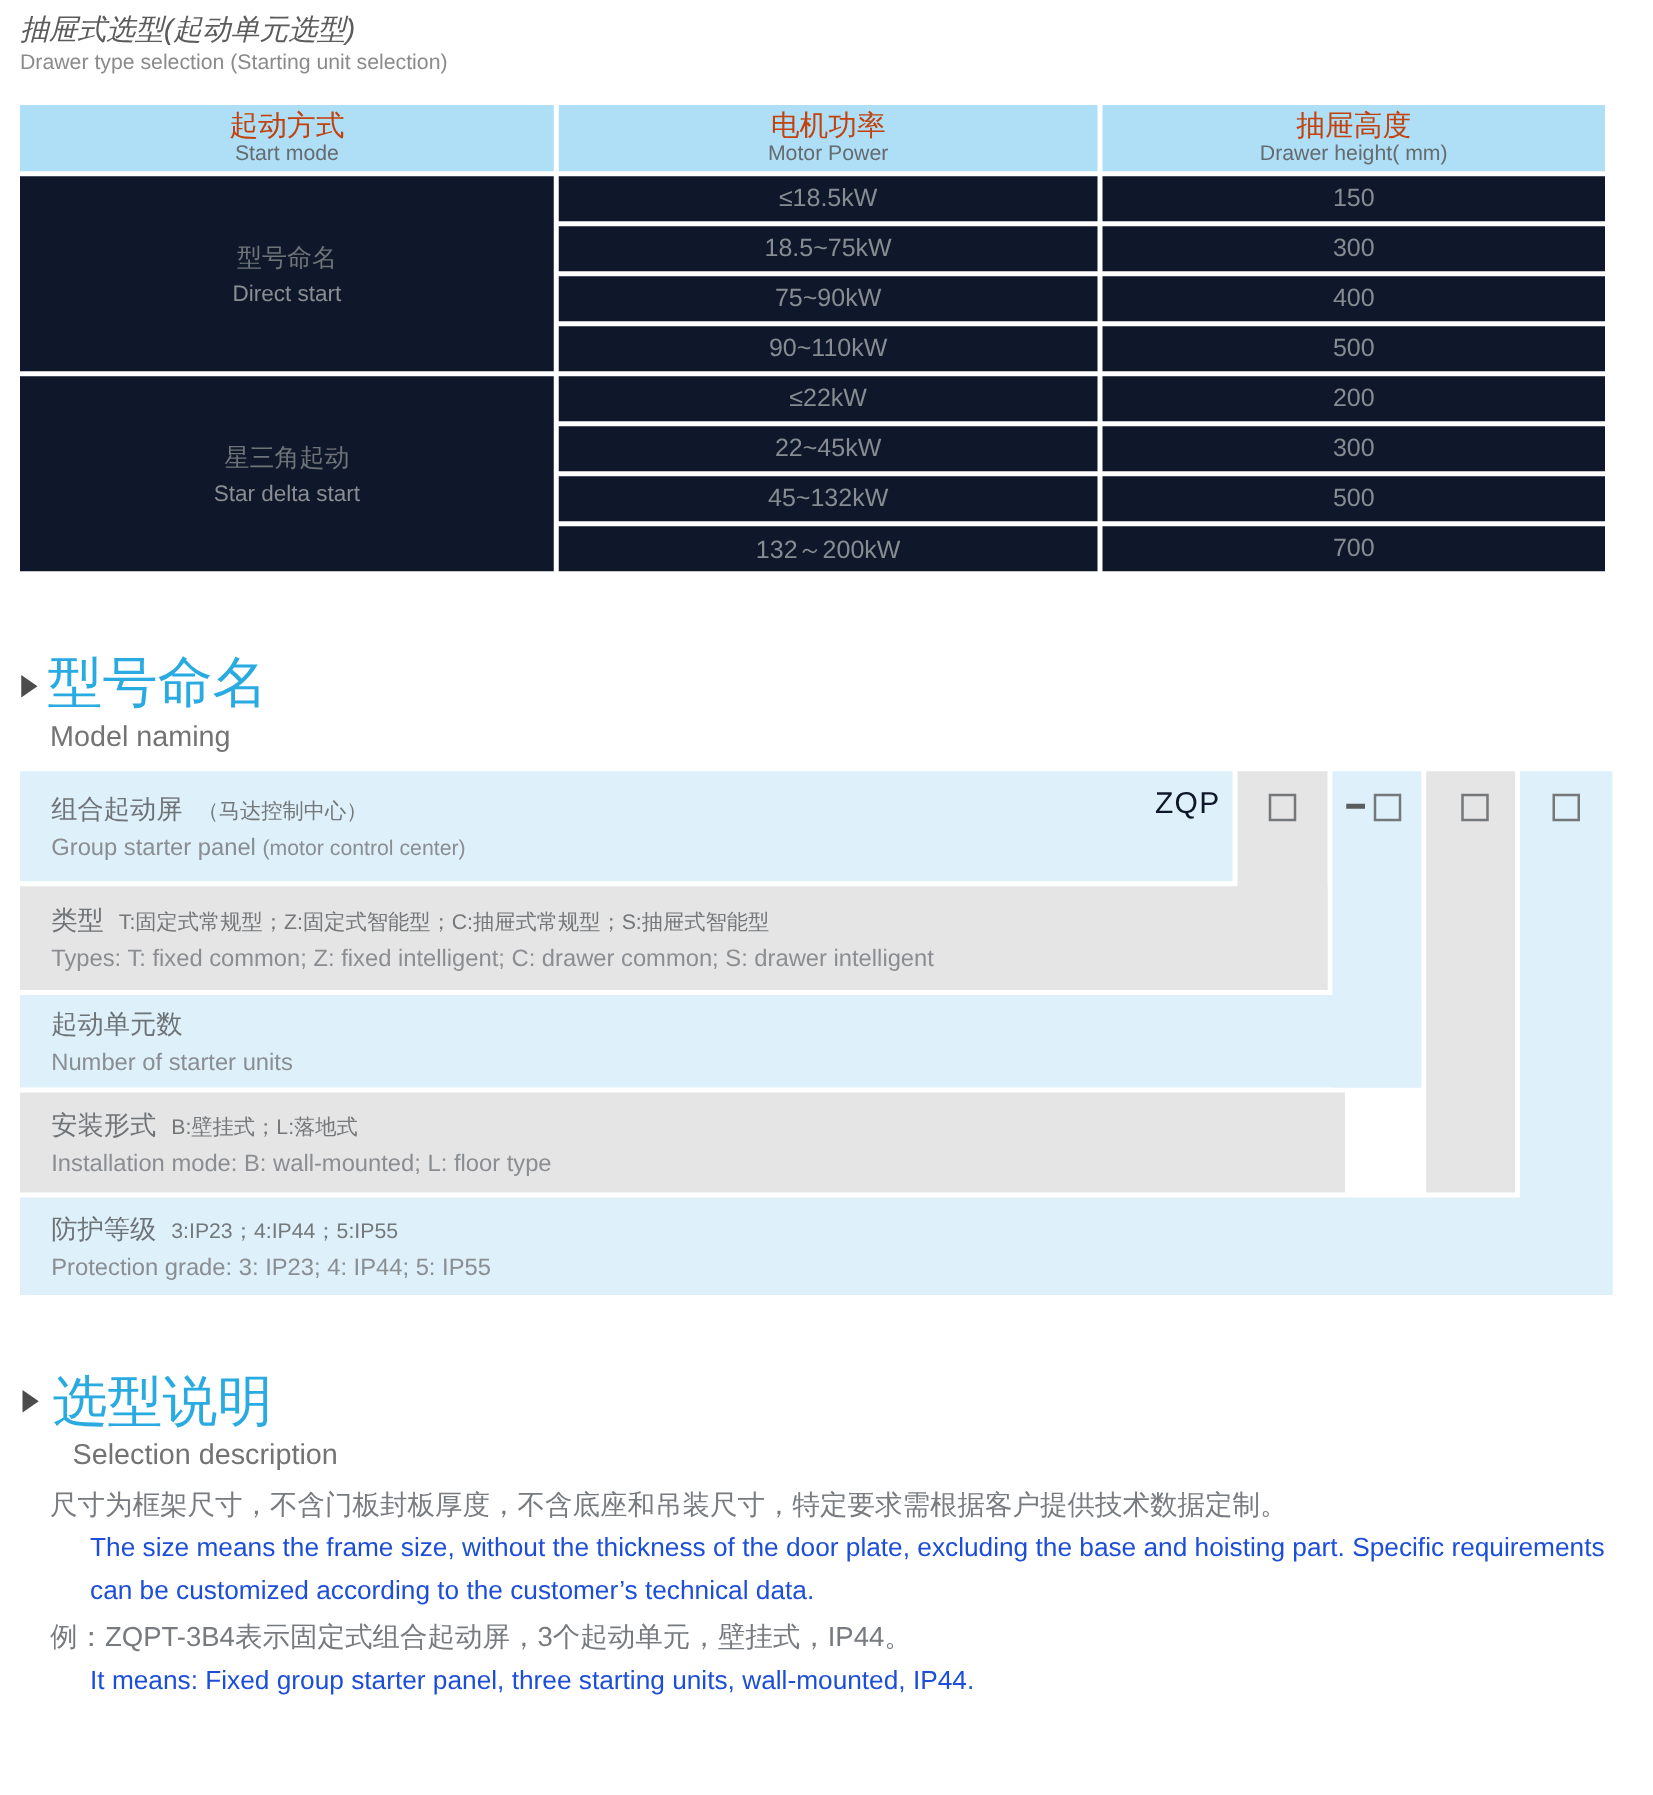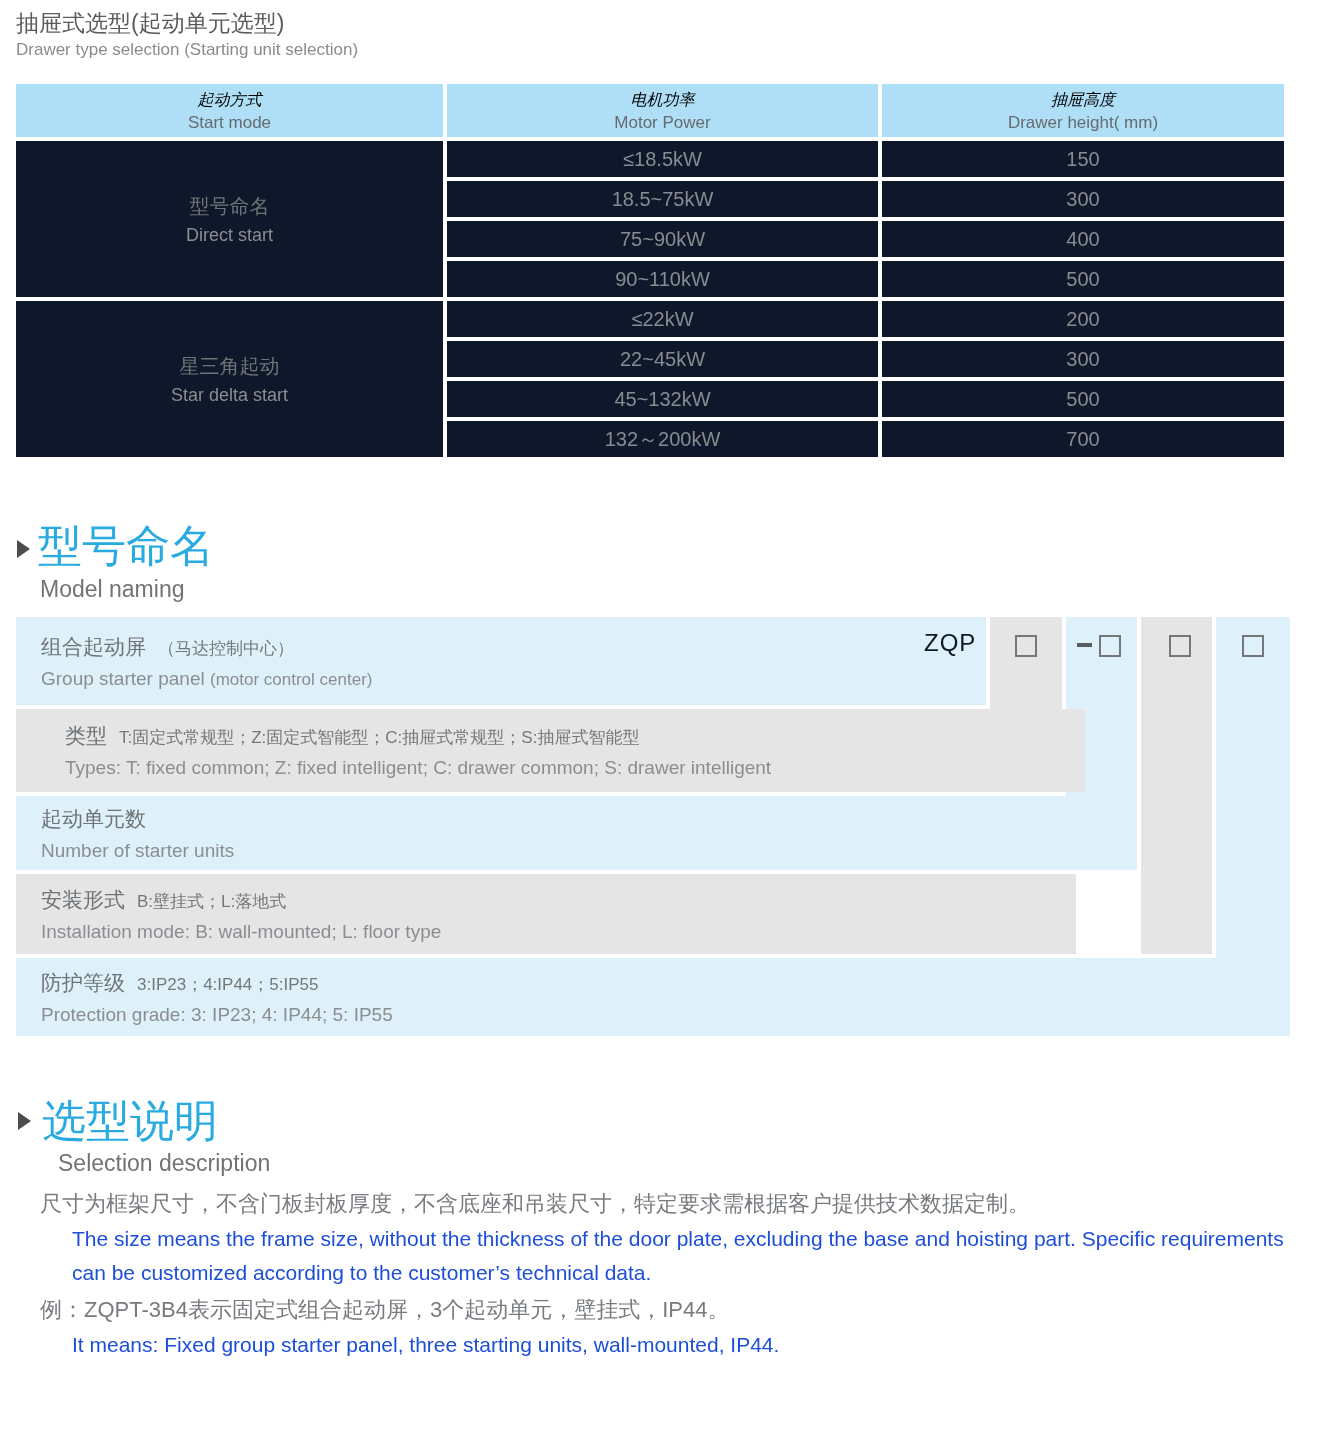--- a/index.html
+++ b/index.html
@@ -1,31 +1,31 @@
 <!DOCTYPE html>
 <html><head>
 <meta charset="utf-8">
 <style>
   html,body { margin:0; padding:0; background:#ffffff; }
   .page {
     position:relative; width:1322px; height:1436px; overflow:hidden;
     background:#ffffff; font-family:"Liberation Sans", sans-serif;
   }
   
-  .doc-title-zh { position:absolute; left:16px; top:8px;  font-size:23px; color:#5b5b5b; }
+  .doc-title-zh { position:absolute; left:16px; top:8px;  font-size:23px; color:#5b5b5b;font-style:italic; }
   .doc-title-en { position:absolute; left:16px; top:40px; font-size:17px; color:#8b8b8b; }
 
   
   .sel-table {
     position:absolute; left:16px; top:84px; width:1268px;
     display:grid; grid-template-columns:427px 431px 402px;
     grid-template-rows:53px repeat(8,36px); gap:4px;
   }
   .th { background:#aedff7; display:flex; flex-direction:column; align-items:center; justify-content:center; }
-  .th .zh { font-size:16px; color:#000000; line-height:22px;font-style:italic; }
+  .th .zh { font-size:23px; color:#c2410c; line-height:22px; }
   .th .en { font-size:17px; color:#666b6f; line-height:19px; margin-top:2px; }
   .td { background:#0f172a; display:flex; align-items:center; justify-content:center; font-size:20px; color:#868c91; }
   .mode { flex-direction:column; }
   .mode .zh { font-size:20px; color:#6f7478; }
   .mode .en { font-size:18px; color:#8a8e92; margin-top:5px; }
   .mode1 { grid-column:1; grid-row:2/6; }
   .mode2 { grid-column:1; grid-row:6/10; }
 
   
   .tri { position:absolute; width:0; height:0;
@@ -33,21 +33,21 @@
   .sec-zh { position:absolute; font-size:44px; color:#29abe2; }
   .sec-en { position:absolute; font-size:23px; color:#737373; }
   .tri-1 { left:17px; top:540px; }   .sec1-zh { left:38px; top:517px; }  .sec1-en { left:40px; top:576px; }
   .tri-2 { left:18px; top:1112px; }  .sec2-zh { left:42px; top:1092px; } .sec2-en { left:58px; top:1150px; }
 
   
   .band { position:absolute; }
   .blue { background:#def0f9; }
   .gray { background:#e6e5e5; }
   .r1 { left:16px; top:617px; width:970px;  height:88px; }
-  .r2 { left:16px; top:709px; width:1046px; height:83px;padding-left:24px; }
+  .r2 { left:16px; top:709px; width:1046px; height:83px; }
   .r3 { left:16px; top:796px; width:1121px; height:74px; }
   .r4 { left:16px; top:874px; width:1060px; height:80px; }
   .r5 { left:16px; top:958px; width:1274px; height:78px; }
   .c1 { left:990px;  top:617px; width:72px; height:175px; }
   .c2 { left:1066px; top:617px; width:71px; height:253px; }
   .c3 { left:1141px; top:617px; width:71px; height:337px; }
   .c4 { left:1216px; top:617px; width:74px; height:419px; }
   .band-text { display:flex; flex-direction:column; justify-content:center; height:100%; padding-left:25px; box-sizing:border-box; }
   .line1 { font-size:21px; color:#6e7377; white-space:nowrap; }
   .line1 .sub { font-size:17px; margin-left:12px; color:#74787b; }

